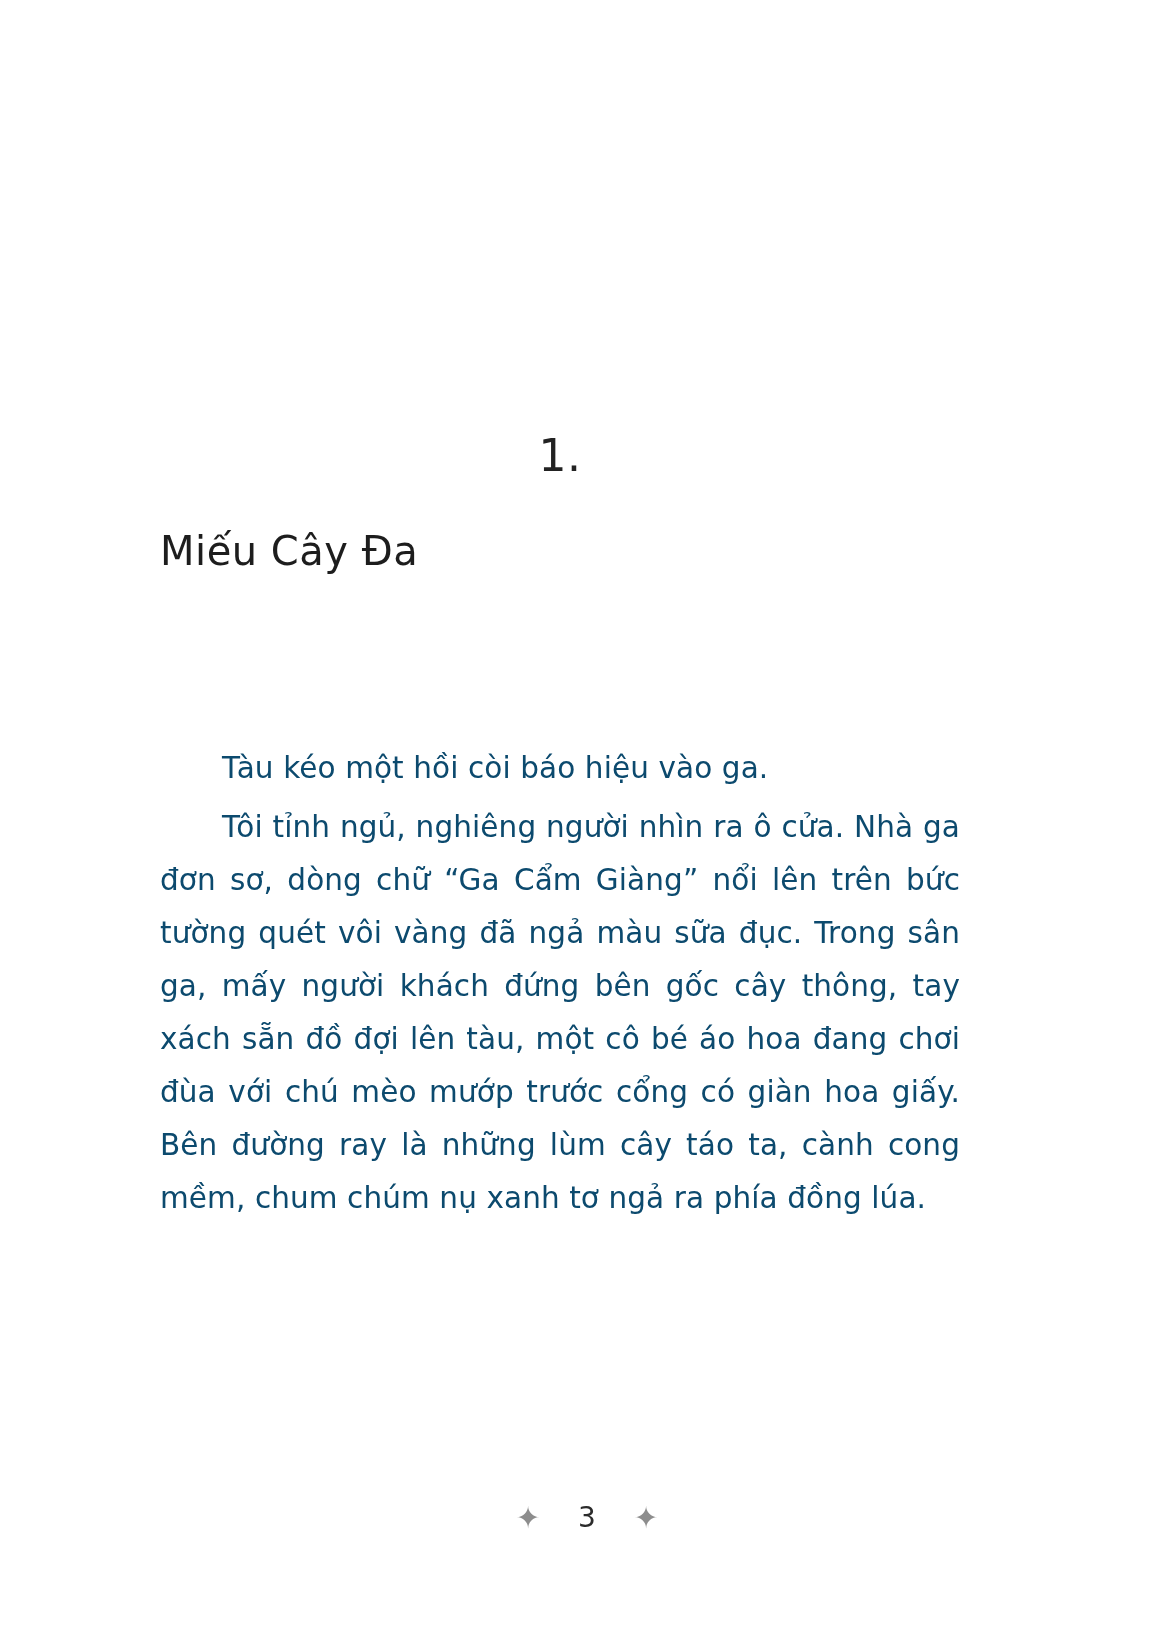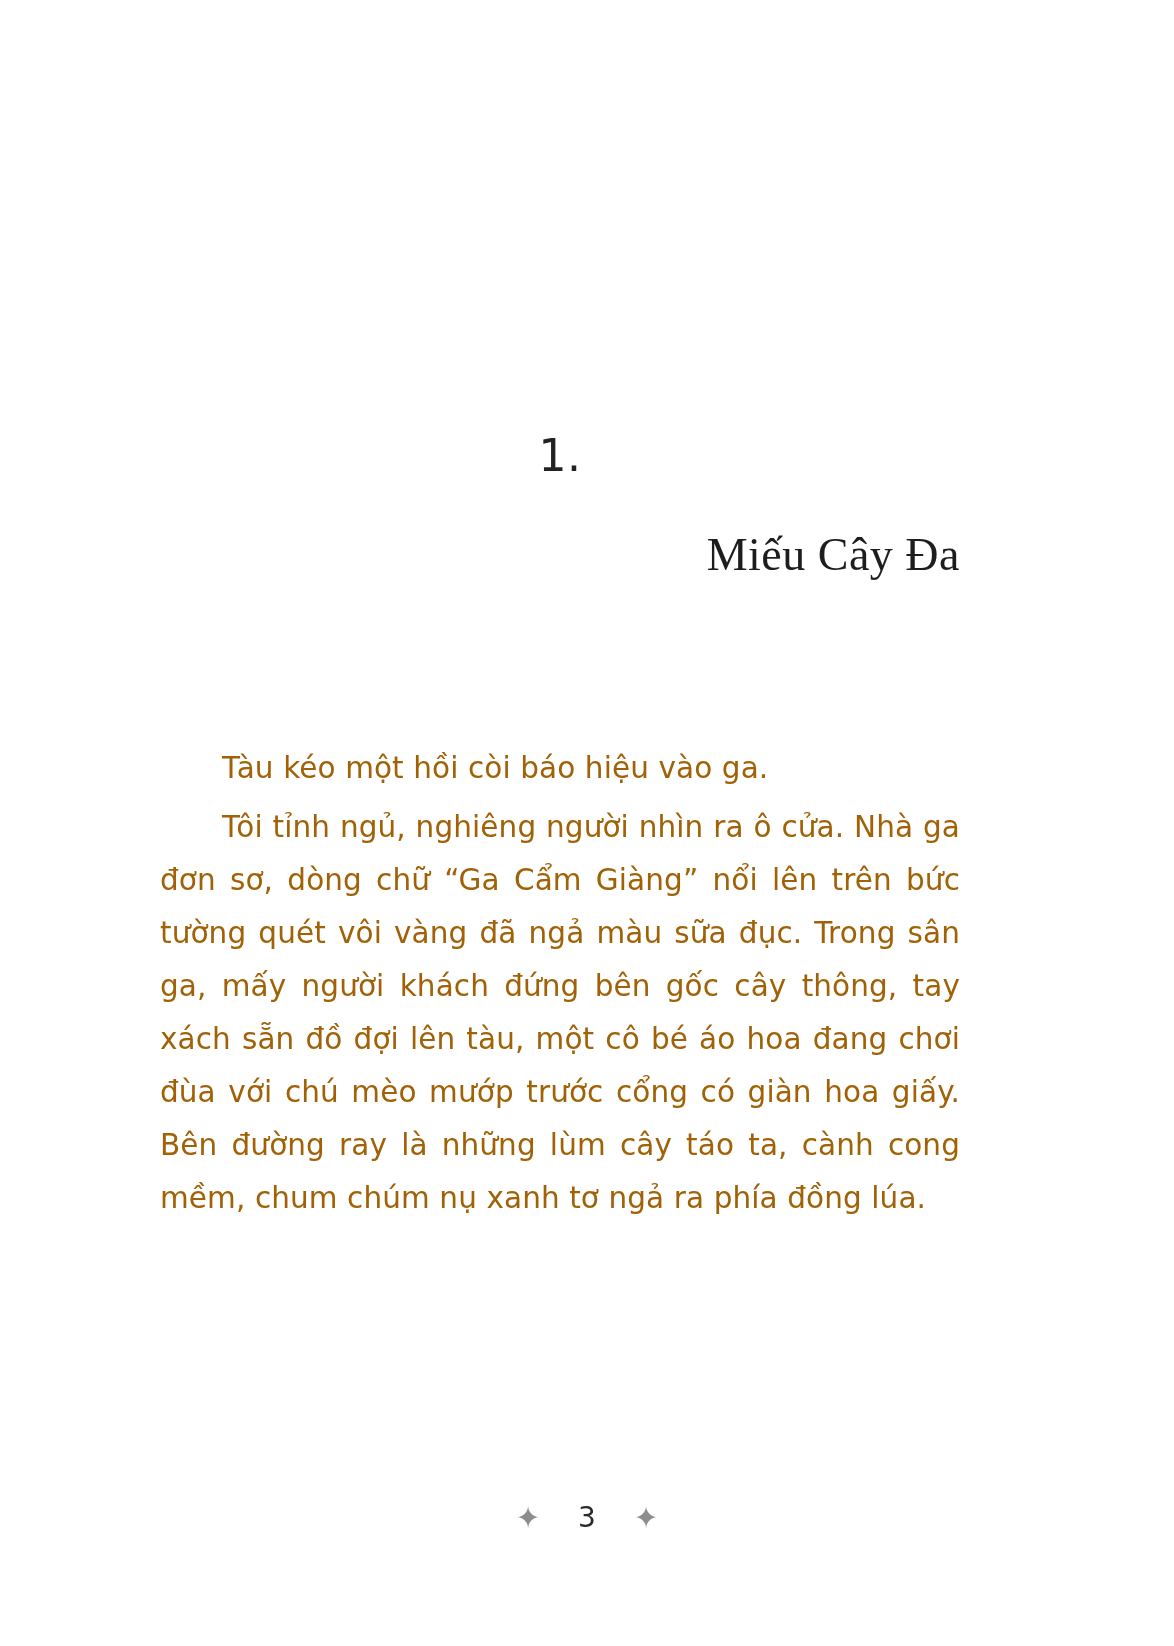--- a/index.html
+++ b/index.html
@@ -35,40 +35,39 @@
     font-size: 44px;
     font-weight: 400;
     letter-spacing: 0.5px;
     color: #222;
   }
   .chapter-title {
     position: absolute;
     top: 528px;
     left: 0;
     width: 800px;
-    text-align: right;
-    font-size: 46px;
+    text-align: left;
+    font-size: 40px;
     font-weight: 400;
     letter-spacing: 0.5px;
     color: #1d1d1d;
-    font-family: Liberation Serif, serif;
   }
   .body-text {
     position: absolute;
     top: 742px;
     left: 0;
     width: 800px;
   }
   .body-text p {
     margin: 0 0 6px 0;
     font-size: 29.5px;
     line-height: 53px;
     text-align: justify;
     text-indent: 62px;
-    color: #a16207;
+    color: #0c4a6e;
     letter-spacing: 0.1px;
   }
   .body-text p.last {
     margin-bottom: 0;
   }
   .footer {
     position: absolute;
     bottom: 112px;
     left: 0;
     width: 1174px;

